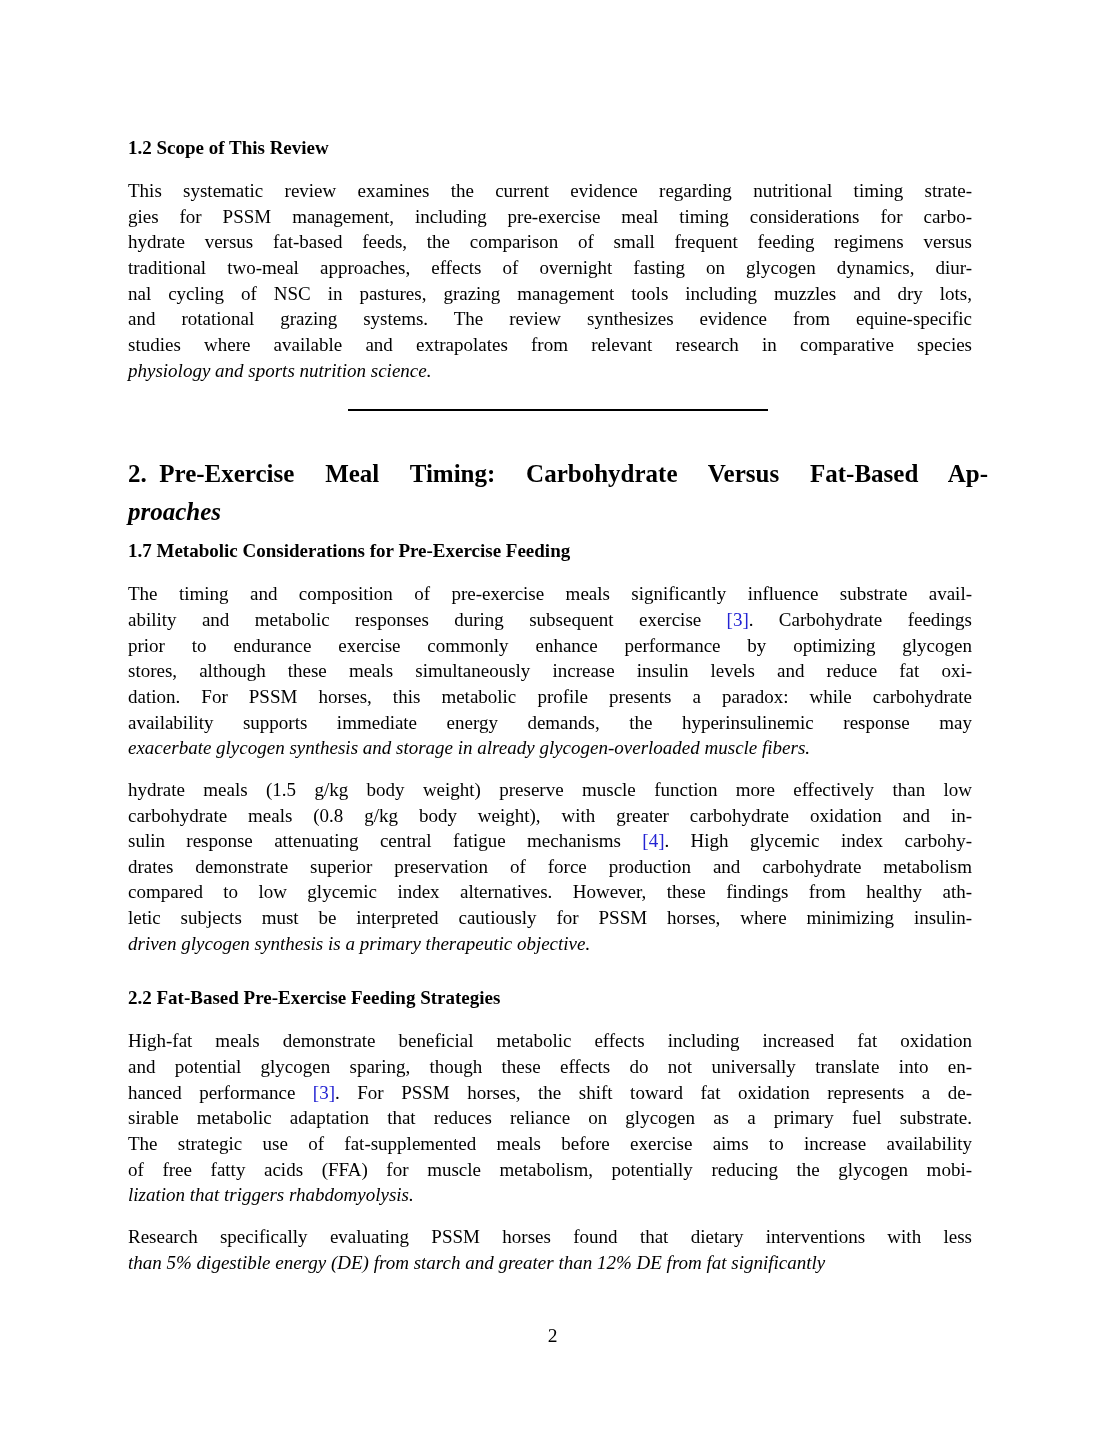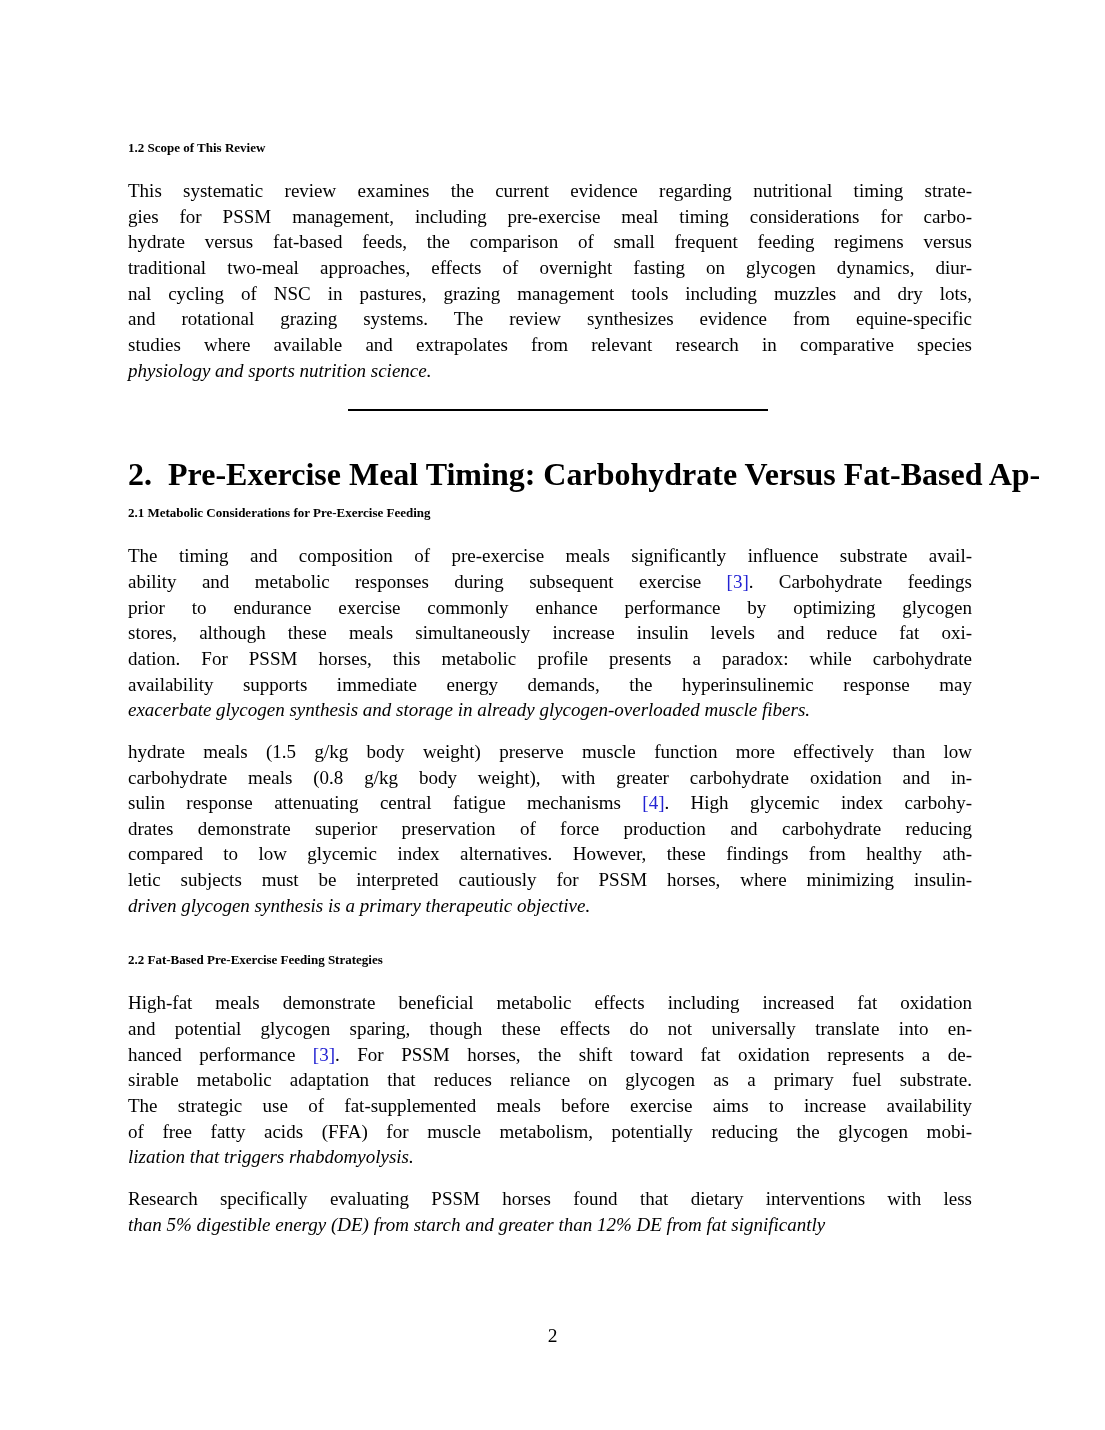--- a/index.html
+++ b/index.html
@@ -31,28 +31,28 @@
     text-align: justify;
     text-align-last: justify;
     white-space: nowrap;
   }
   .line.last {
     text-align-last: left;
     font-style: italic;
   }
   
   h3.subheading {
-    font-size: 13px;
+    font-size: 19px;
     line-height: 24px;
     font-weight: bold;
     margin: 30px 0 18px 0;
   }
   
   h2.section-heading {
-    font-size: 32px;
+    font-size: 25px;
     font-weight: bold;
     margin: 44px 0 6px 0;
   }
   h2.section-heading .line {
     line-height: 38px;
   }
   h2 + h3.subheading {
     margin-top: 8px;
   }
   
@@ -91,36 +91,37 @@
         <div class="line">hydrate versus fat-based feeds, the comparison of small frequent feeding regimens versus</div>
         <div class="line">traditional two-meal approaches, effects of overnight fasting on glycogen dynamics, diur-</div>
         <div class="line">nal cycling of NSC in pastures, grazing management tools including muzzles and dry lots,</div>
         <div class="line">and rotational grazing systems.  The review synthesizes evidence from equine-specific</div>
         <div class="line">studies where available and extrapolates from relevant research in comparative species</div>
         <div class="line last">physiology and sports nutrition science.</div>
       </div>
       <div class="rule"></div>
       <h2 class="section-heading">
         <div class="line">2. Pre-Exercise Meal Timing: Carbohydrate Versus Fat-Based Ap-</div>
+        <div class="line last">proaches</div>
       </h2>
-      <h3 class="subheading">2.1 Metabolic Considerations for Pre-Exercise Feeding</h3>
+      <h3 class="subheading">1.7 Metabolic Considerations for Pre-Exercise Feeding</h3>
       <div class="paragraph">
         <div class="line">The timing and composition of pre-exercise meals significantly influence substrate avail-</div>
         <div class="line">ability and metabolic responses during subsequent exercise <span class="cite">[3]</span>.  Carbohydrate feedings</div>
         <div class="line">prior to endurance exercise commonly enhance performance by optimizing glycogen</div>
         <div class="line">stores, although these meals simultaneously increase insulin levels and reduce fat oxi-</div>
         <div class="line">dation.  For PSSM horses, this metabolic profile presents a paradox: while carbohydrate</div>
         <div class="line">availability supports immediate energy demands, the hyperinsulinemic response may</div>
         <div class="line last">exacerbate glycogen synthesis and storage in already glycogen-overloaded muscle fibers.</div>
       </div>
       <div class="paragraph">
         <div class="line">hydrate meals (1.5 g/kg body weight) preserve muscle function more effectively than low</div>
         <div class="line">carbohydrate meals (0.8 g/kg body weight), with greater carbohydrate oxidation and in-</div>
         <div class="line">sulin response attenuating central fatigue mechanisms <span class="cite">[4]</span>. High glycemic index carbohy-</div>
-        <div class="line">drates demonstrate superior preservation of force production and carbohydrate reducing</div>
+        <div class="line">drates demonstrate superior preservation of force production and carbohydrate metabolism</div>
         <div class="line">compared to low glycemic index alternatives.  However, these findings from healthy ath-</div>
         <div class="line">letic subjects must be interpreted cautiously for PSSM horses, where minimizing insulin-</div>
         <div class="line last">driven glycogen synthesis is a primary therapeutic objective.</div>
       </div>
       <h3 class="subheading">2.2 Fat-Based Pre-Exercise Feeding Strategies</h3>
       <div class="paragraph">
         <div class="line">High-fat meals demonstrate beneficial metabolic effects including increased fat oxidation</div>
         <div class="line">and potential glycogen sparing, though these effects do not universally translate into en-</div>
         <div class="line">hanced performance <span class="cite">[3]</span>. For PSSM horses, the shift toward fat oxidation represents a de-</div>
         <div class="line">sirable metabolic adaptation that reduces reliance on glycogen as a primary fuel substrate.</div>

